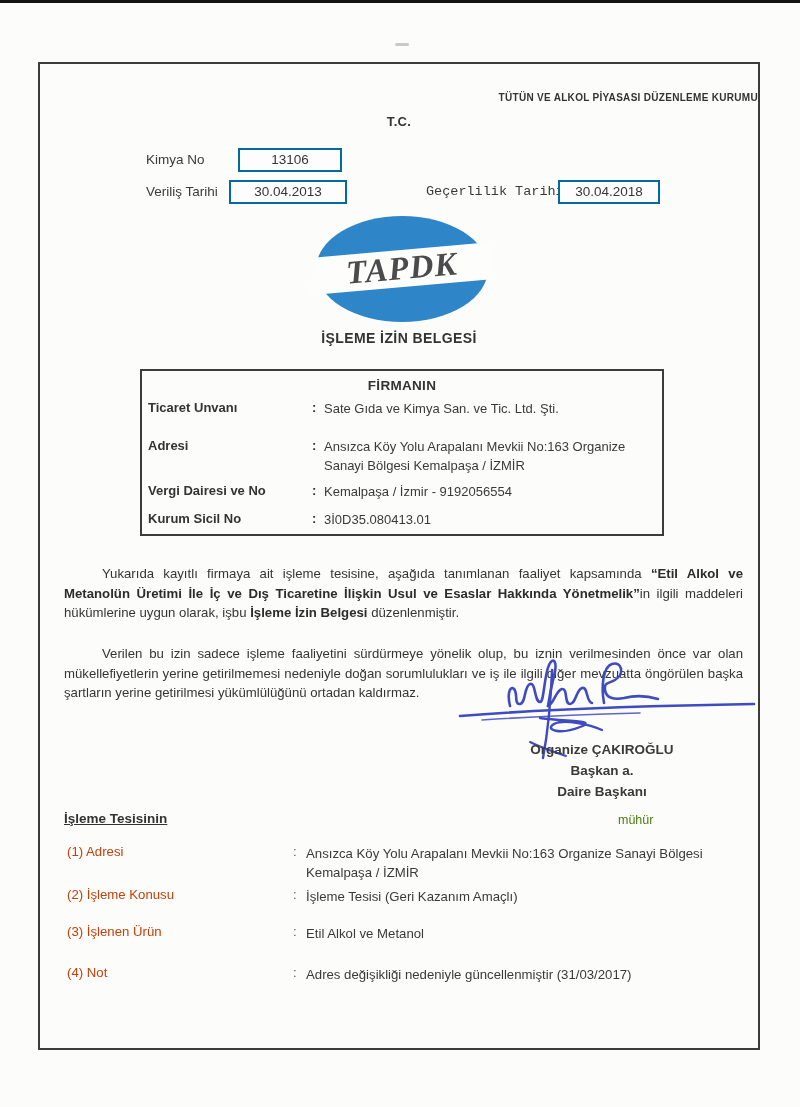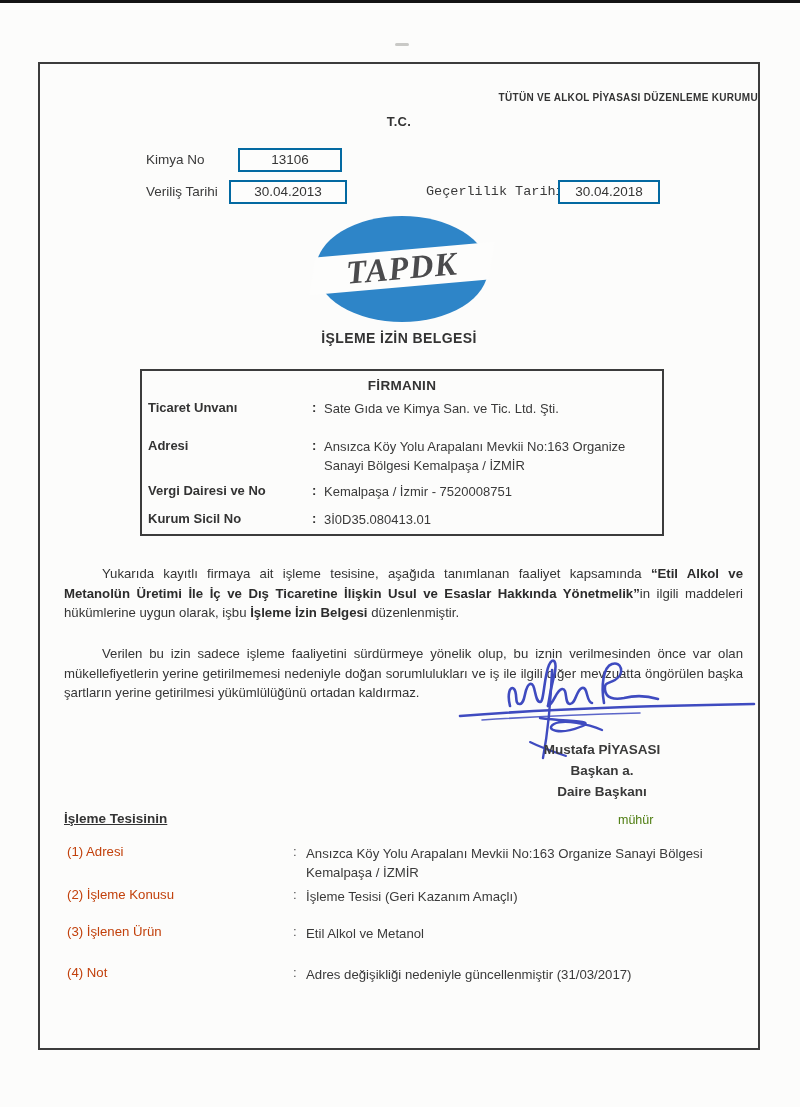--- a/index.html
+++ b/index.html
@@ -108,21 +108,21 @@
       <span class="fvalue">Sate Gıda ve Kimya San. ve Tic. Ltd. Şti.</span>
     </div>
     <div class="firm-row fr1">
       <span class="flabel">Adresi</span>
       <span class="fsep">:</span>
       <span class="fvalue">Ansızca Köy Yolu Arapalanı Mevkii No:163 Organize Sanayi Bölgesi Kemalpaşa / İZMİR</span>
     </div>
     <div class="firm-row fr2">
       <span class="flabel">Vergi Dairesi ve No</span>
       <span class="fsep">:</span>
-      <span class="fvalue">Kemalpaşa / İzmir -  7520008751</span>
+      <span class="fvalue">Kemalpaşa / İzmir -  9192056554</span>
     </div>
     <div class="firm-row fr3">
       <span class="flabel">Kurum Sicil No</span>
       <span class="fsep">:</span>
       <span class="fvalue">3İ0D35.080413.01</span>
     </div>
   </div>
 
   <p class="abs para p1"><span>Yukarıda kayıtlı firmaya ait işleme tesisine, aşağıda tanımlanan faaliyet kapsamında </span><b>“Etil Alkol ve Metanolün Üretimi İle İç ve Dış Ticaretine İlişkin Usul ve Esaslar Hakkında Yönetmelik”</b><span>in ilgili maddeleri hükümlerine uygun olarak, işbu </span><b>İşleme İzin Belgesi</b><span> düzenlenmiştir.</span></p>
 
@@ -138,21 +138,21 @@
 
     <path d="M152,49 C149,32 151,13 160,10 C170,7 173,20 163,26 C156,30 152,28 153,36 C154,44 162,46 172,44 C184,41 196,42 206,45" stroke="#3f4bc0" stroke-width="2.6" stroke-linecap="round"></path>
 
     <path d="M88,64 C118,68 146,66 128,73 C108,81 92,76 102,70 C112,65 136,70 150,76" stroke="#3f4bc0" stroke-width="2.4" stroke-linecap="round"></path>
 
     <path d="M100,16 C99,42 97,72 91,104" stroke="#3f4bc0" stroke-width="2.4" stroke-linecap="round"></path>
     <path d="M78,88 C90,94 102,98 114,102" stroke="#3f4bc0" stroke-width="2" stroke-linecap="round"></path>
   </svg>
 
   <div class="abs sig-block">
-    <div>Mustafa PİYASASI</div>
+    <div>Organize ÇAKIROĞLU</div>
     <div>Başkan a.</div>
     <div>Daire Başkanı</div>
   </div>
 
   <div class="abs fac-head">İşleme Tesisinin</div>
   <div class="abs muhur">mühür</div>
 
   <div class="fac-item fi0">
     <span class="ilabel">(1) Adresi</span>
     <span class="isep">:</span>

